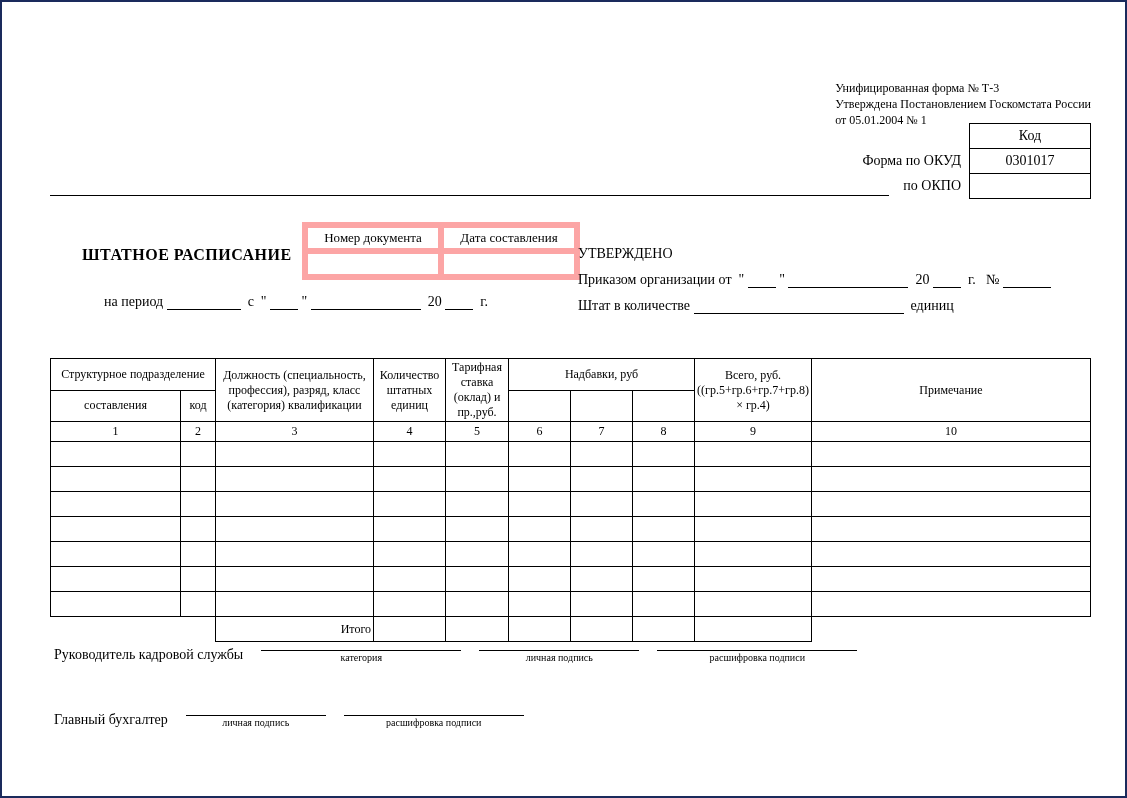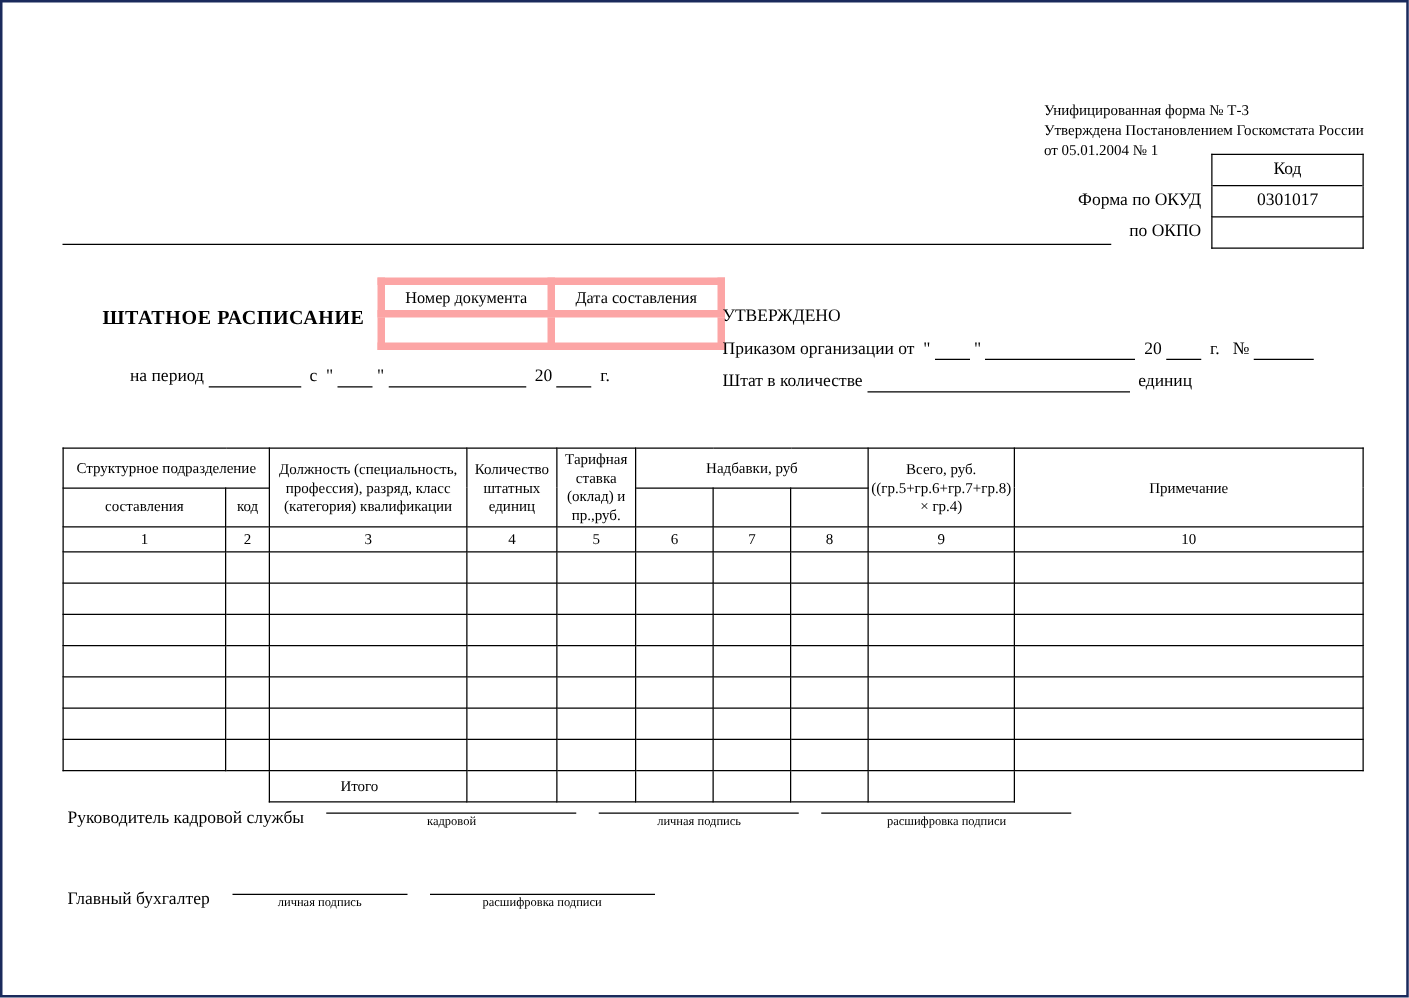--- a/index.html
+++ b/index.html
@@ -132,21 +132,21 @@
     font-size: 12px;
     font-weight: normal;
     text-align: center;
     vertical-align: middle;
     padding: 1px 2px;
   }
   table.maint th { height: auto; }
   table.maint tr.data td { height: 22px; }
   table.maint tr.numrow td { height: 17px; font-size:12px; }
   table.maint .noborder { border: none; }
-  table.maint .txtright { padding-right: 16px; }
+  table.maint .txtright { text-align: right; padding-right: 2px; }
 
   .sign-block {
     position: absolute;
     left: 52px;
     top: 632px;
     width: 1020px;
     font-size: 14px;
   }
   .sign-row { display: flex; align-items: flex-end; gap: 18px; margin-bottom: 36px; }
   .sign-label { white-space: nowrap; }
@@ -379,21 +379,21 @@
       </tr>
     </tbody>
       </table>
   </div>
 
   <div class="sign-block">
     <div class="sign-row">
       <div class="sign-label">Руководитель кадровой службы</div>
       <div class="sign-field">
         <div class="sign-line" style="width:200px;"></div>
-        <div class="sign-cap">кадровой</div>
+        <div class="sign-cap">категория</div>
       </div>
       <div class="sign-field">
         <div class="sign-line" style="width:160px;"></div>
         <div class="sign-cap">личная подпись</div>
       </div>
       <div class="sign-field">
         <div class="sign-line" style="width:200px;"></div>
         <div class="sign-cap">расшифровка подписи</div>
       </div>
     </div>

